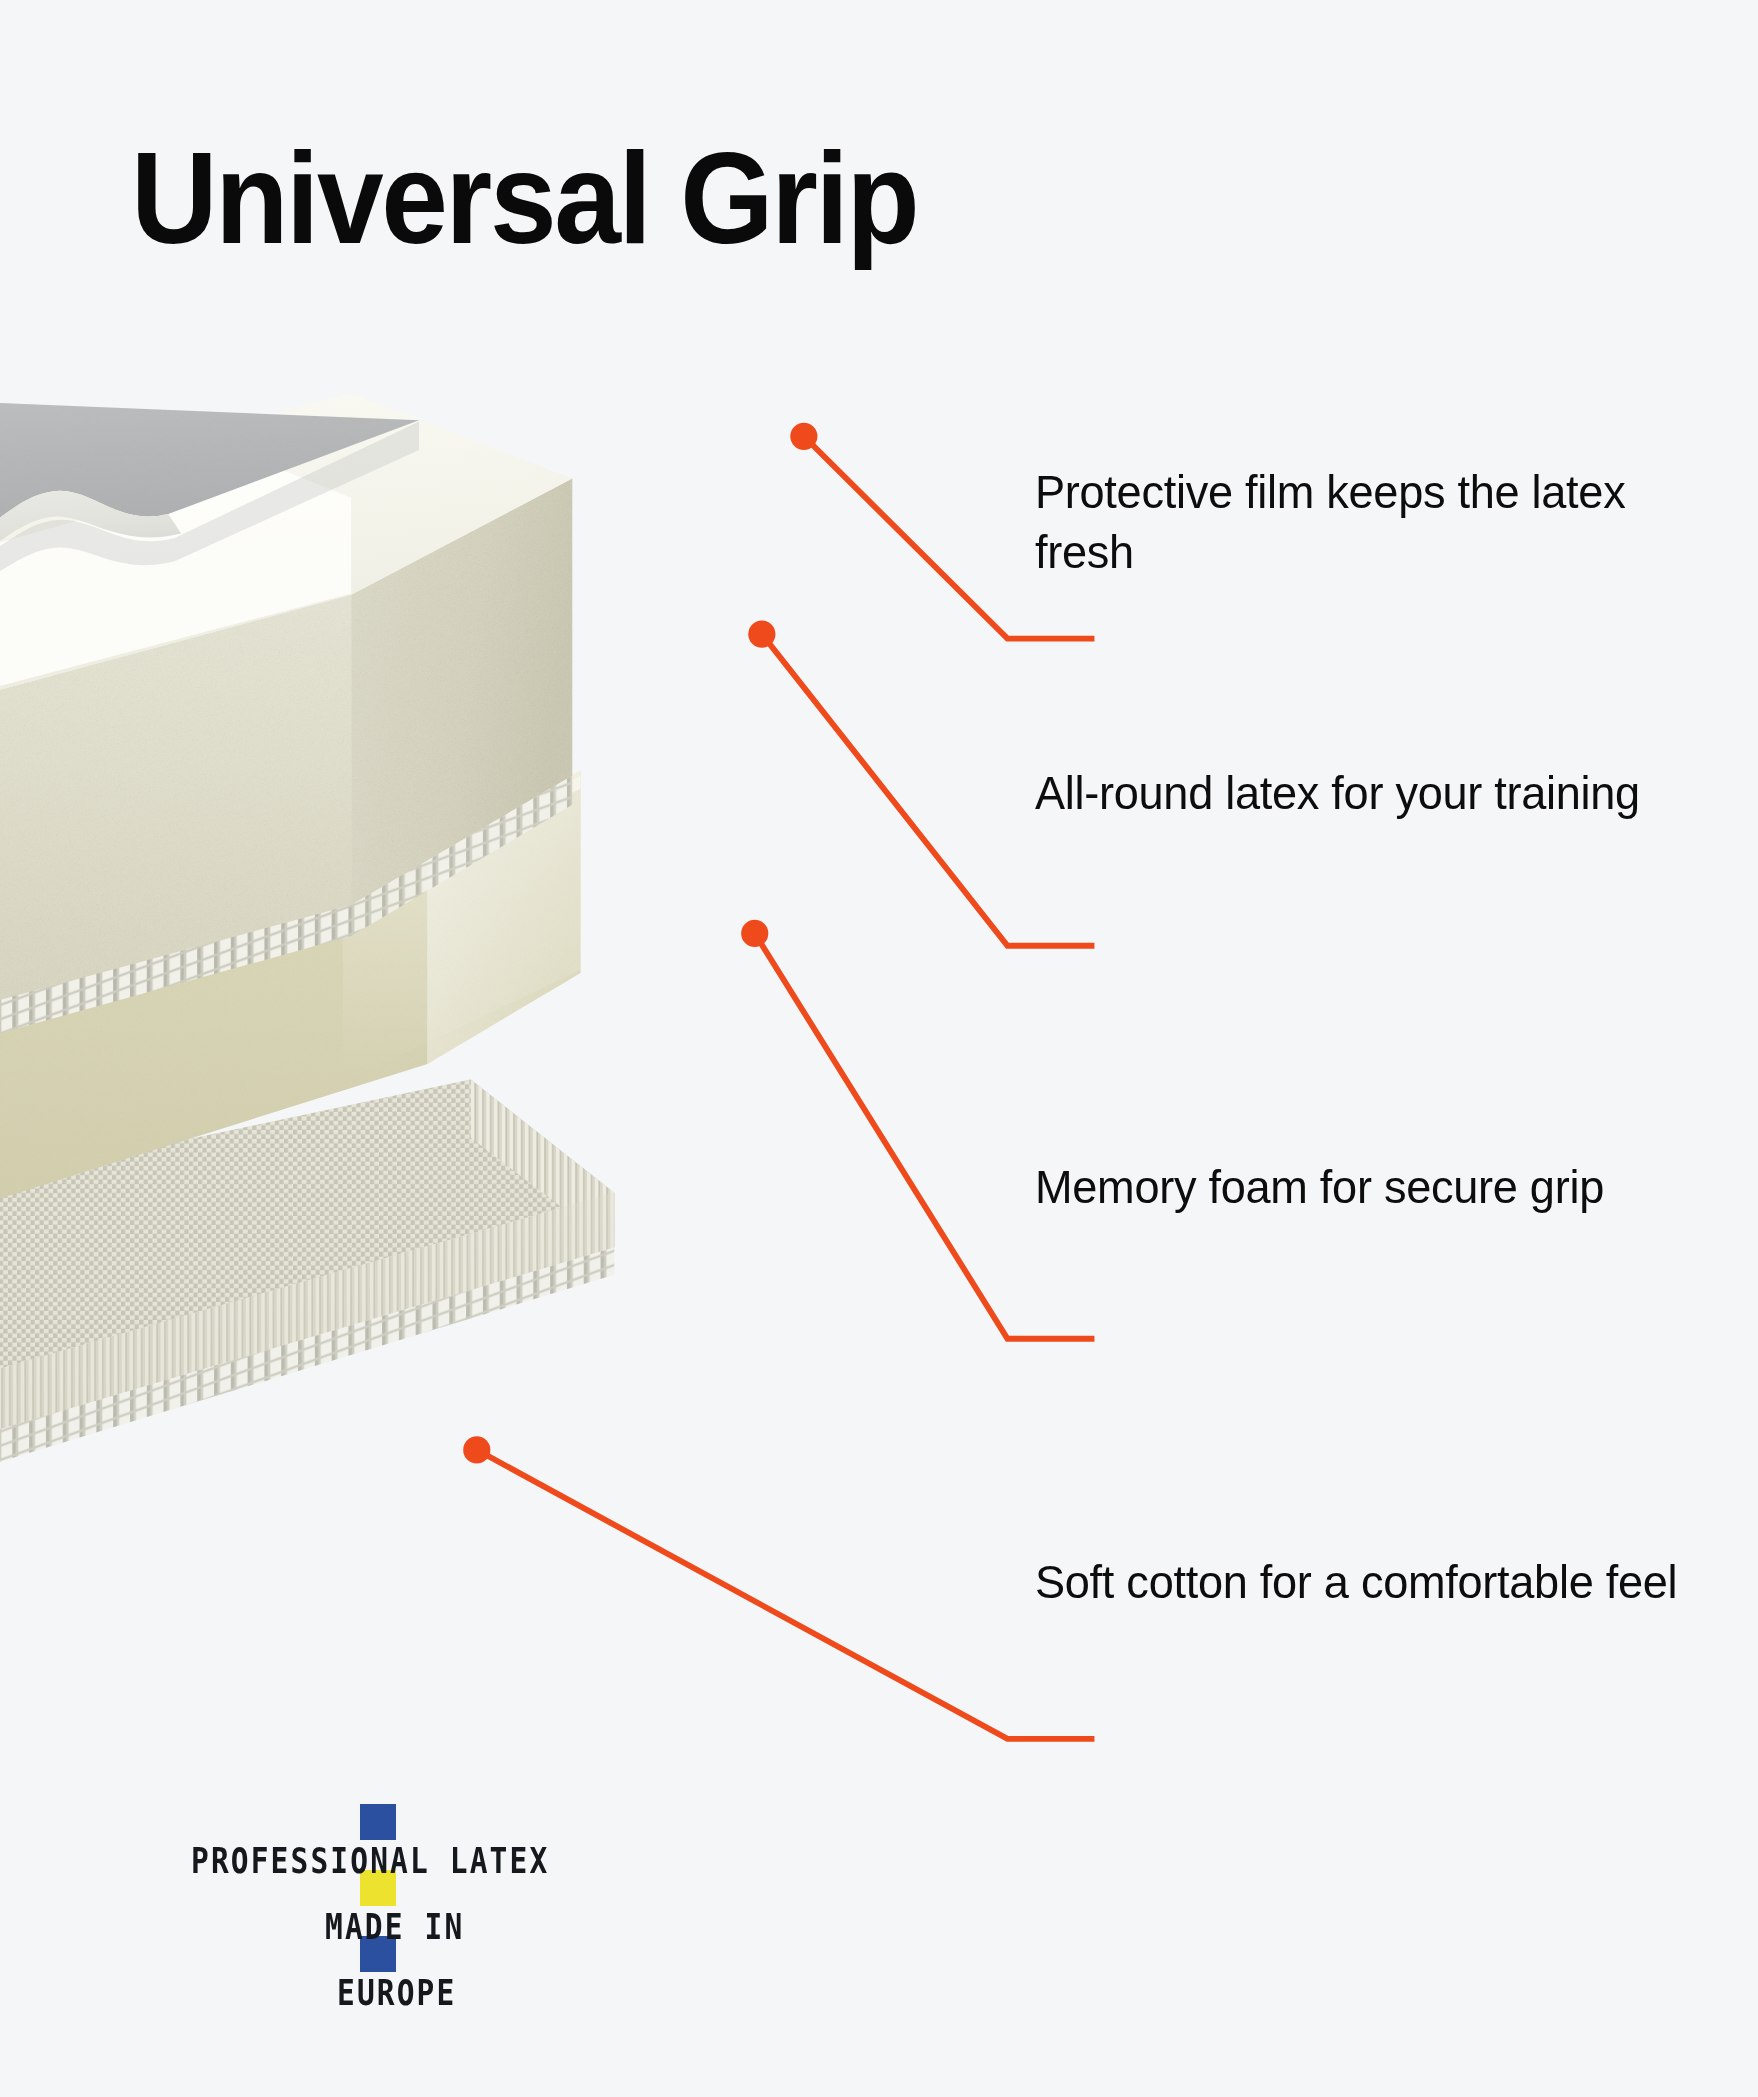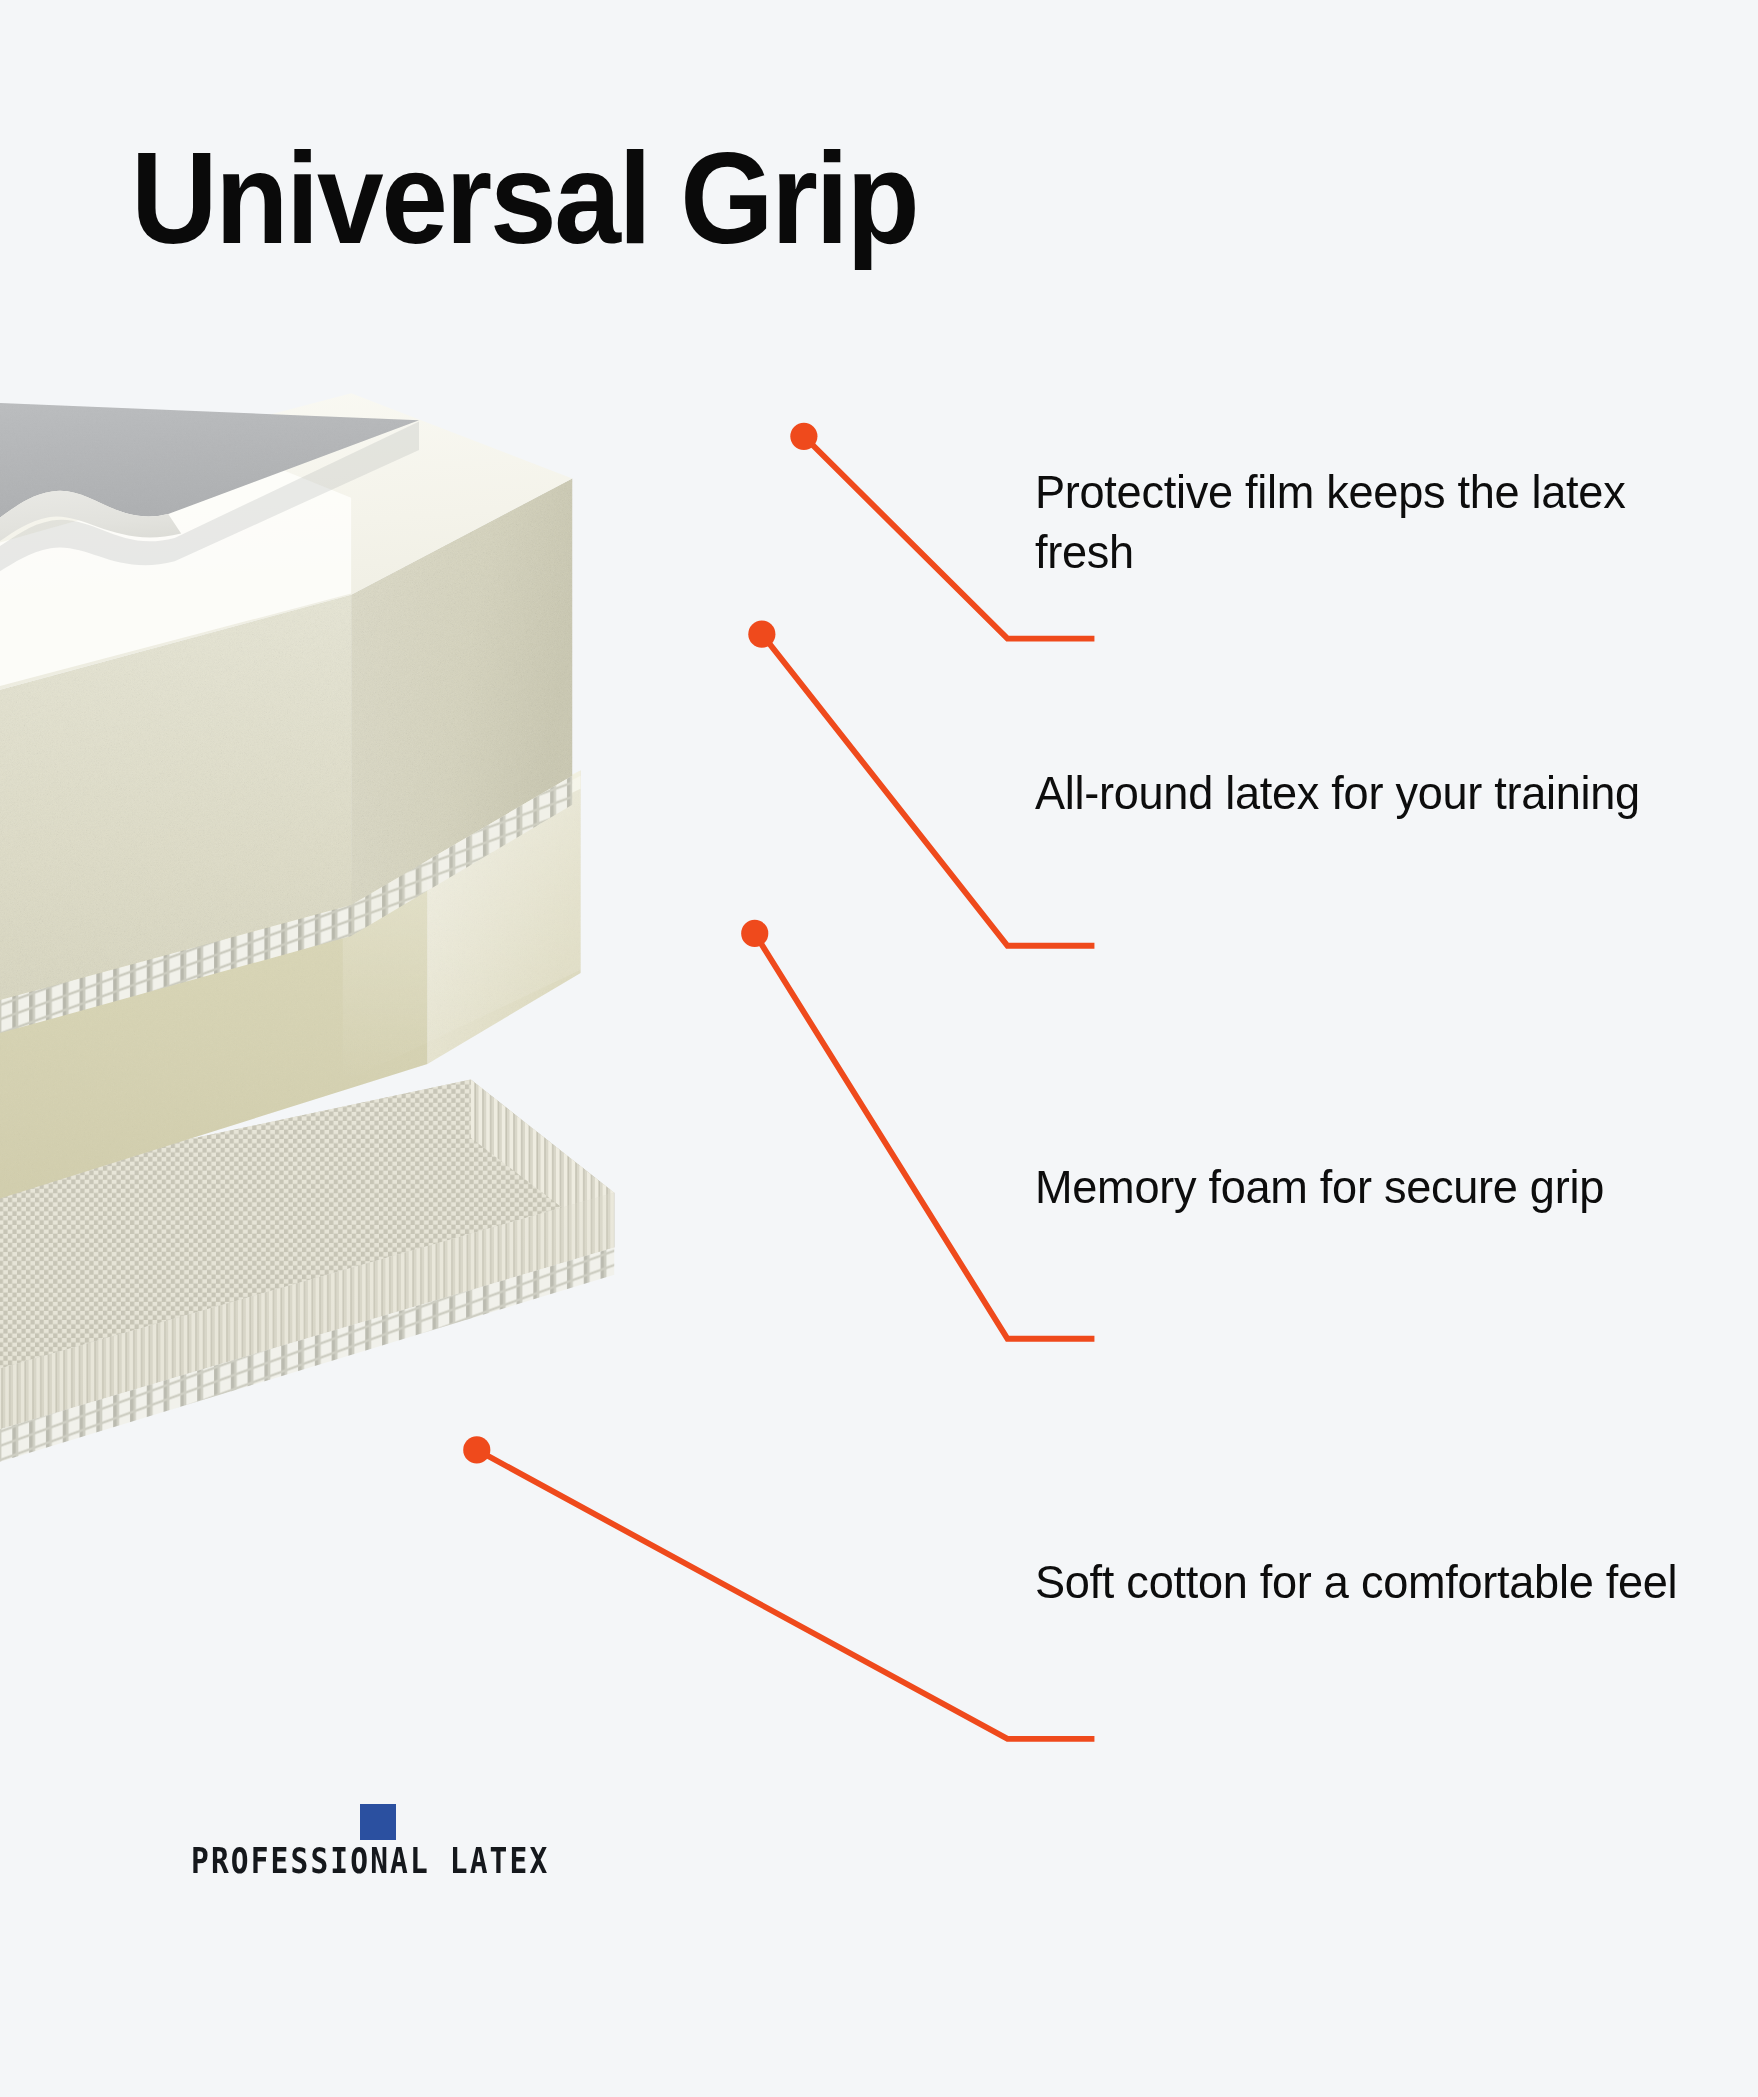--- a/index.html
+++ b/index.html
@@ -274,18 +274,26 @@
 
   <div class="callout" id="callout-3">Soft cotton for a comfortable feel</div>
 
   <div id="origin-badge">
 
     <div class="badge-row">
       <div class="badge-swatch" style="background:#2b50a0"></div>
       <div class="badge-text">PROFESSIONAL LATEX</div>
     </div>
 
-
+    <div class="badge-row">
+      <div class="badge-swatch" style="background:#ede22e"></div>
+      <div class="badge-text">MADE IN</div>
+    </div>
+
+    <div class="badge-row">
+      <div class="badge-swatch" style="background:#2b50a0"></div>
+      <div class="badge-text">EUROPE</div>
+    </div>
 
   </div>
 
 </div>
 
 
 </body></html>

